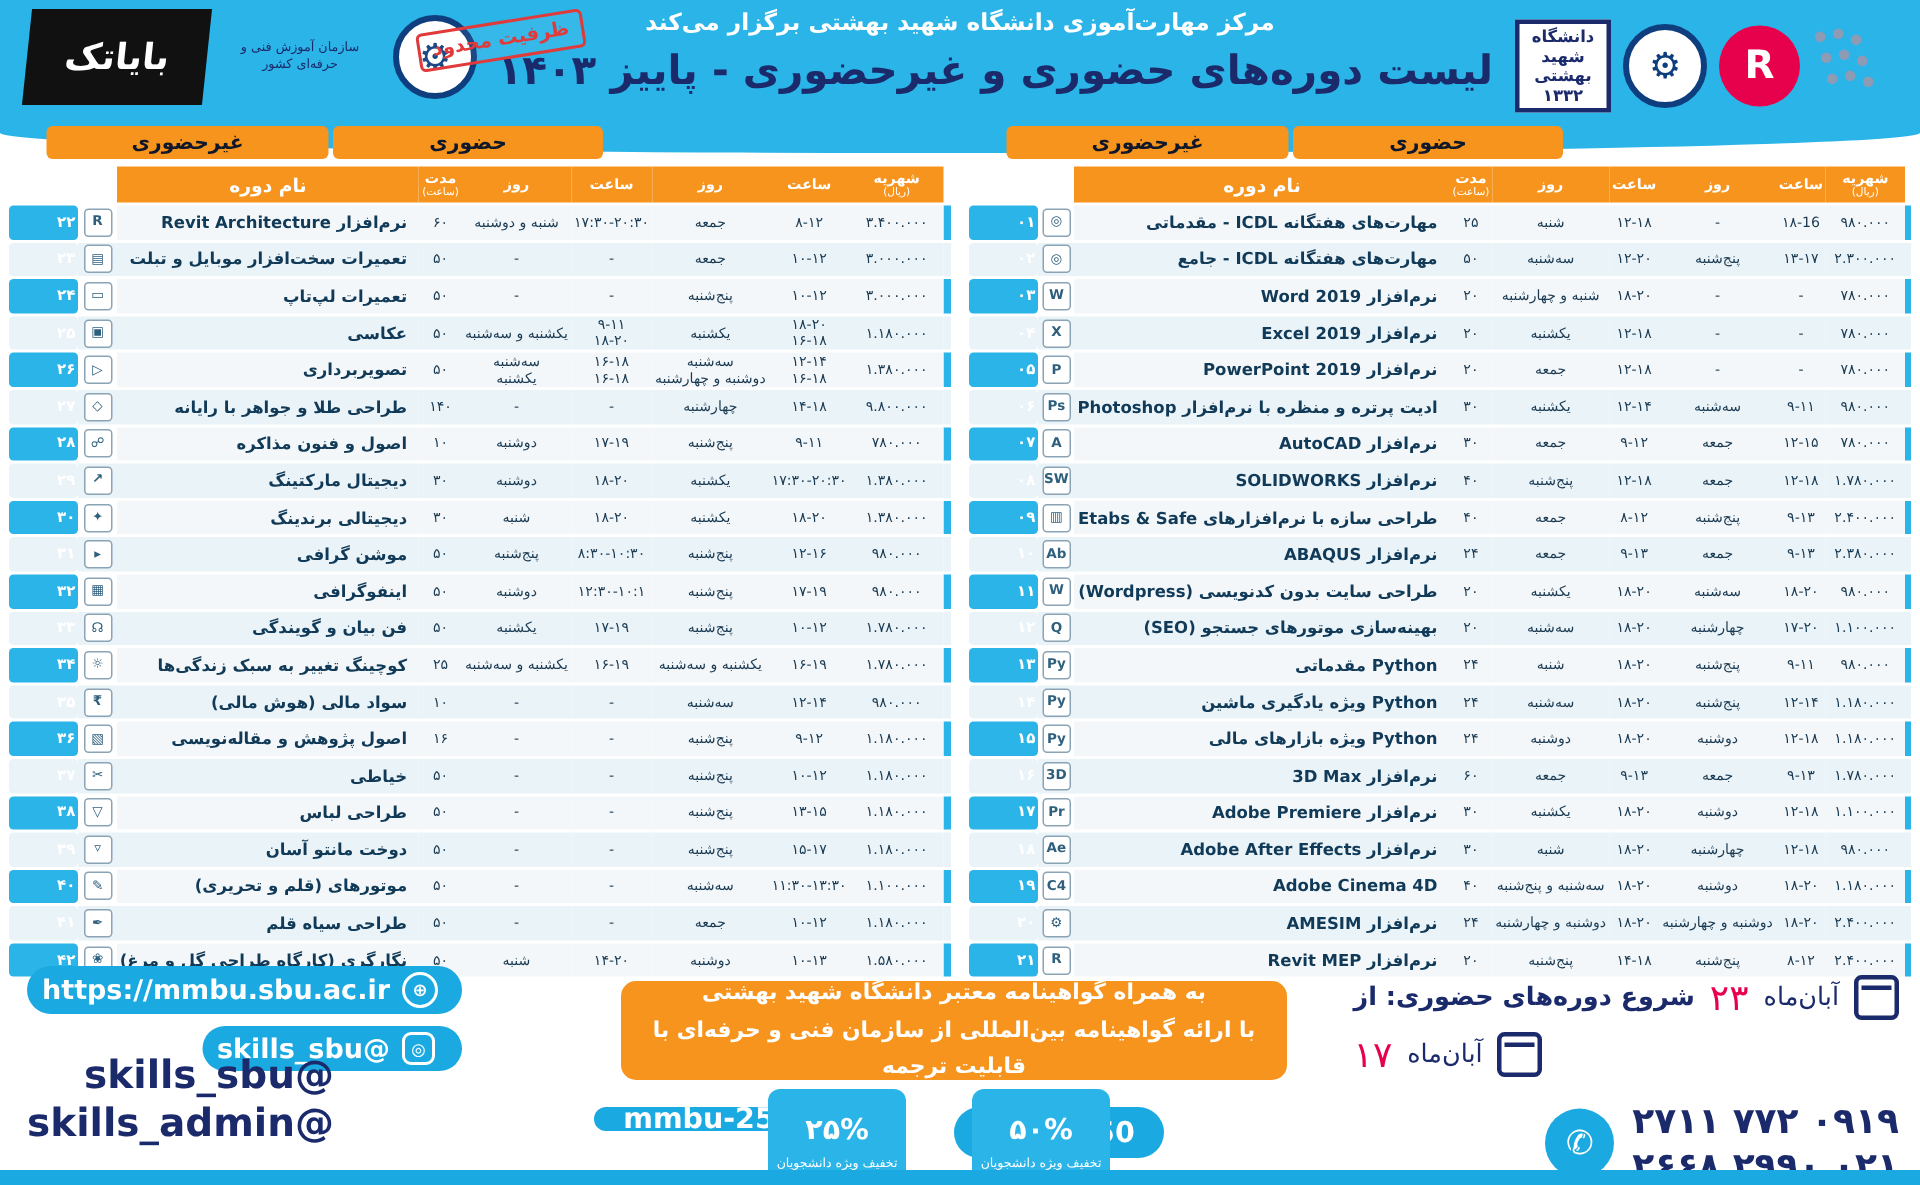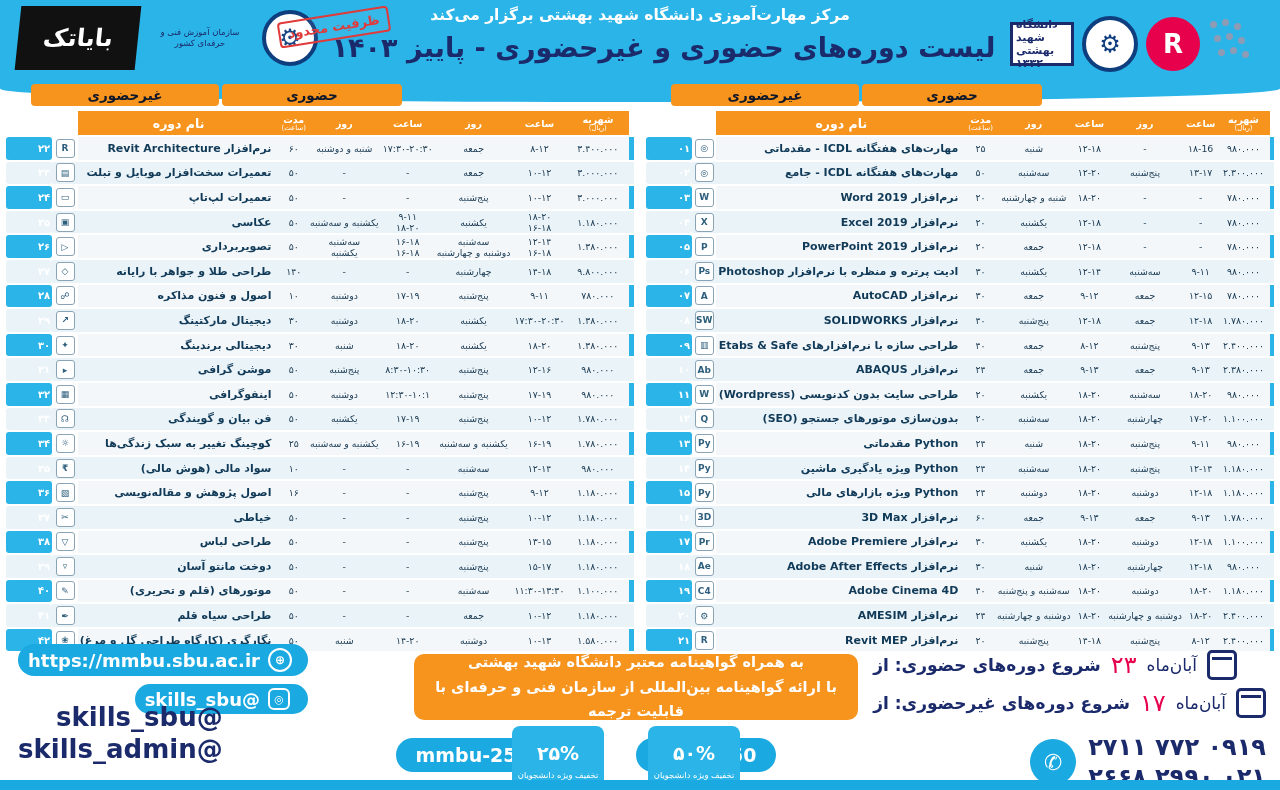--- a/index.html
+++ b/index.html
@@ -30,22 +30,22 @@
   .stamp{
     position:absolute; left:278px; top:14px; transform:rotate(-9deg);
     border:2.5px solid #e03a3a; color:#e03a3a; font-weight:bold; font-size:13px;
     padding:3px 8px; border-radius:4px; line-height:1.25; text-align:center; z-index:5;
     background:rgba(255,255,255,0.06);
   }
   .mark-circle{ width:54px;height:54px;border-radius:50%; background:#e7004c; color:#fff;
     display:flex;align-items:center;justify-content:center;font-weight:bold;font-size:26px;}
   .mark-gear{ width:56px;height:56px;border-radius:50%;border:4px solid #0e3e7e; color:#0e3e7e;
     display:flex;align-items:center;justify-content:center;font-size:24px;background:#fff;}
-  .mark-box{ width:64px;height:44px;border:3px solid #1b2a6b;color:#1b2a6b;background:#fff;
-    display:flex;align-items:center;justify-content:center;font-size:11px;text-align:left;
+  .mark-box{ width:64px;height:62px;border:3px solid #1b2a6b;color:#1b2a6b;background:#fff;
+    display:flex;align-items:center;justify-content:center;font-size:11px;text-align:center;
     padding:3px;line-height:1.2;font-weight:bold;}
   .dots{ width:58px;height:54px; position:relative; }
   .dots i{ position:absolute;width:7px;height:7px;border-radius:50%;background:#8e9bb5; }
   .left-logo-wrap{ display:flex; align-items:center; gap:10px; }
   .sazman{ text-align:center; color:#1b2a6b; font-size:8.5px; line-height:1.35; width:104px;}
   .bayaneh{ width:120px;height:64px;background:#111; color:#fff; display:flex;align-items:center;
      justify-content:center; font-size:24px;font-weight:bold; transform:skewX(-6deg); }
   
   .tables{ position:absolute; top:84px; left:0; width:1280px; }
   .tbl-wrap{ position:absolute; top:0; }
@@ -111,21 +111,21 @@
   .cal{ width:30px;height:30px;border:3px solid #1b2a6b;border-radius:5px; position:relative;}
   .cal:before{content:"";position:absolute;left:2px;right:2px;top:4px;height:3px;background:#1b2a6b;}
   .phone-block{ position:absolute; right:14px; top:92px; display:flex; align-items:center; gap:12px; }
   .phone-nums{ color:#1b2a6b; font-weight:bold; font-size:24px; line-height:1.25; text-align:right;}
   .phone-circle{ width:46px;height:46px;border-radius:50%;background:#1aa9e0;color:#fff;
      display:flex;align-items:center;justify-content:center;font-size:22px;}
   .coupon{
     position:absolute; background:#1aa9e0; color:#fff; border-radius:20px;
     font-weight:bold; display:flex;align-items:center;justify-content:center;
   }
-  .cp1{ left:396px; top:98px; width:140px; height:34px; font-size:19px; }
+  .cp1{ left:396px; top:98px; width:140px; height:16px; font-size:19px; }
   .cp2{ left:636px; top:98px; width:140px; height:34px; font-size:19px; }
   .tag{
     position:absolute; background:#2ab4e8; color:#fff; border-radius:8px; width:92px; height:82px;
     display:flex; flex-direction:column; align-items:center; justify-content:center; text-align:center;
     font-size:8.4px; line-height:1.35; padding:4px;
   }
   .tag .pc{ font-size:19px; font-weight:bold; margin-bottom:3px;}
   .tg1{ left:512px; top:86px; }
   .tg2{ left:648px; top:86px; }
   .bot-strip{ position:absolute; left:0; top:140px; width:1280px; height:10px; background:#1aa9e0;}
@@ -348,21 +348,21 @@
             <td class="num">۱۱</td>
           </tr>
           <tr>
             <td class="bar"></td>
             <td class="fee">۱.۱۰۰.۰۰۰</td>
             <td>۱۷-۲۰</td>
             <td>چهارشنبه</td>
             <td>۱۸-۲۰</td>
             <td>سه‌شنبه</td>
             <td class="dur">۲۰</td>
-            <td class="name">بدون‌سازی موتورهای جستجو (SEO)</td>
+            <td class="name">بهینه‌سازی موتورهای جستجو (SEO)</td>
             <td class="icon">
               <div class="ic">Q</div>
             </td>
             <td class="num">۱۲</td>
           </tr>
           <tr>
             <td class="bar"></td>
             <td class="fee">۹۸۰.۰۰۰</td>
             <td>۹-۱۱</td>
             <td>پنج‌شنبه</td>
@@ -841,21 +841,20 @@
     <div class="row">
       <span class="cal"></span>
       <span class="big" style="color:#1b2a6b;font-size:17px">آبان‌ماه</span>
       <span class="big">۲۳</span>
       <span class="txt">شروع دوره‌های حضوری: از</span>
     </div>
     <div class="row">
       <span class="cal"></span>
       <span class="big" style="color:#1b2a6b;font-size:17px">آبان‌ماه</span>
       <span class="big">۱۷</span>
-      <span class="txt">شروع دوره‌های غیرحضوری: از</span>
     </div>
   </div>
 
   <div class="phone-block">
     <div class="phone-nums">
       <div>۰۹۱۹ ۷۷۲ ۲۷۱۱</div>
       <div>۰۲۱ ۲۹۹۰ ۲۶۶۸</div>
     </div>
     <div class="phone-circle">✆</div>
   </div>

